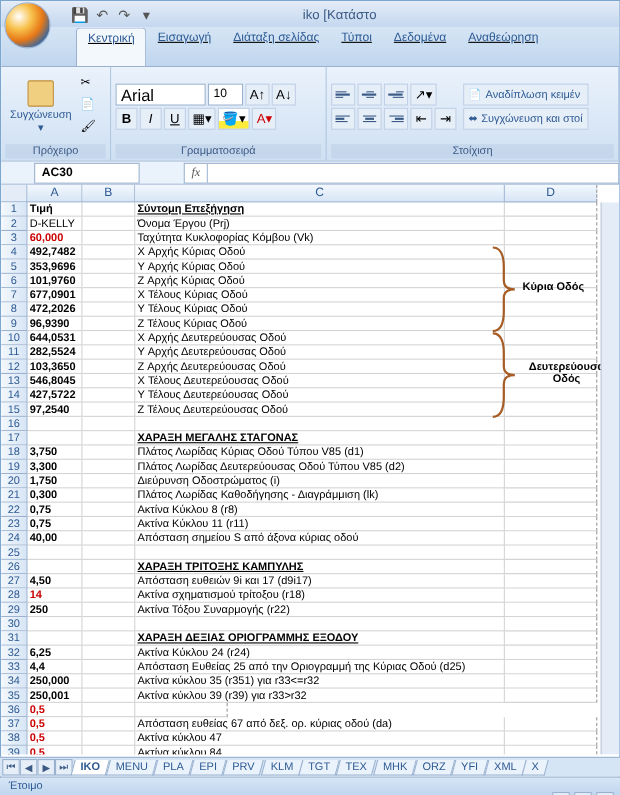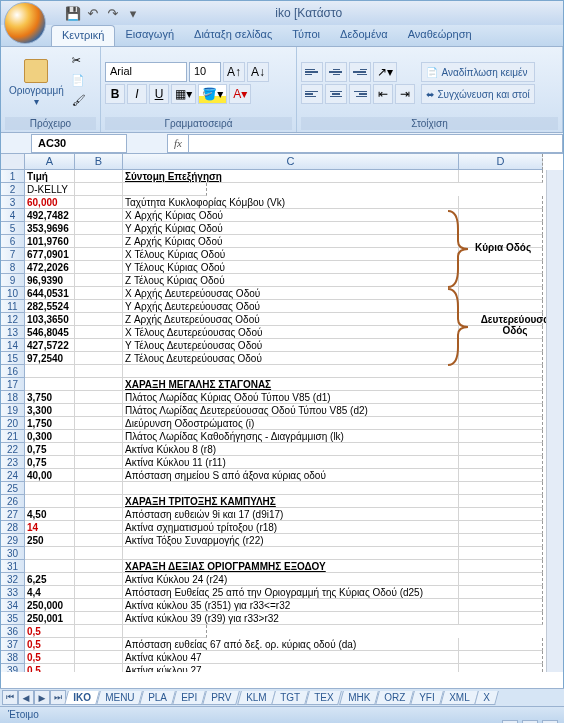--- a/index.html
+++ b/index.html
@@ -52,23 +52,24 @@
     height: 42px;
     background: radial-gradient(circle at 30% 30%, #fff, #f7c14b 30%, #e77817 55%, #2d65a6 80%);
     border-radius: 50%;
     border: 1px solid #9ab2d0;
     z-index: 10;
   }
   
   .ribbon-tabs {
     background: linear-gradient(#d6e5f5, #bfd6ee);
     display: flex;
-    padding-left: 50px;
+    padding-left: 68px;
     border-bottom: 1px solid #9ab2d0;
-    height: 22px;
+    height: 36px;
+    text-decoration: underline;
   }
   .ribbon-tab {
     padding: 3px 10px;
     color: #2d5a93;
     font-size: 11px;
     cursor: pointer;
   }
   .ribbon-tab.active {
     background: #f3f8fd;
     border-top-left-radius: 4px;
@@ -125,21 +126,21 @@
     flex-direction: column;
     gap: 2px;
     margin-left: 2px;
   }
   .clip-side span { width: 18px; height: 18px; }
   
   .font-rows { display: flex; flex-direction: column; gap: 2px; }
   .font-row { display: flex; gap: 2px; align-items: center; }
   .font-name {
     width: 82px; height: 20px; background: #fff; border: 1px solid #9ab2d0;
-    font-size: 11px; padding: 2px 4px;
+    font-size: 15px; padding: 2px 4px;
   }
   .font-size {
     width: 32px; height: 20px; background: #fff; border: 1px solid #9ab2d0;
     font-size: 11px; padding: 2px 4px;
   }
   .tbtn {
     min-width: 20px; height: 20px; display: inline-flex; align-items: center;
     justify-content: center; font-size: 12px; background: #e6eef8;
     border: 1px solid #c0d0e6; cursor: pointer; padding: 0 3px;
   }
@@ -290,21 +291,21 @@
   <div class="ribbon-tab">Τύποι</div>
   <div class="ribbon-tab">Δεδομένα</div>
   <div class="ribbon-tab">Αναθεώρηση</div>
 </div>
 
 <div class="ribbon">
   <div class="ribbon-group" style="width:100px">
     <div class="group-content">
       <div class="big-btn">
         <div class="ico"></div>
-        <span>Οριογραμμή</span>
+        <span>Συγχώνευση</span>
         <span>▾</span>
       </div>
       <div class="clip-side">
         <span>✂</span>
         <span>📄</span>
         <span>🖌</span>
       </div>
     </div>
     <div class="group-label">Πρόχειρο</div>
   </div>
@@ -445,20 +446,21 @@
   <div class="cells" id="cells">
       <div class="grid-row">
         <div class="cell col-a bold">Τιμή</div>
         <div class="cell col-b"></div>
         <div class="cell col-c center bold underline">Σύντομη Επεξήγηση</div>
         <div class="cell col-d"></div>
       </div>
       <div class="grid-row">
         <div class="cell col-a ">D-KELLY</div>
         <div class="cell col-b"></div>
+        <div class="cell col-c ">Όνομα Έργου (Prj)</div>
         <div class="cell col-d"></div>
       </div>
       <div class="grid-row">
         <div class="cell col-a right bold red">60,000</div>
         <div class="cell col-b"></div>
         <div class="cell col-c ">Ταχύτητα Κυκλοφορίας Κόμβου (Vk)</div>
         <div class="cell col-d"></div>
       </div>
       <div class="grid-row">
         <div class="cell col-a right bold">492,7482</div>
@@ -665,21 +667,21 @@
       </div>
       <div class="grid-row">
         <div class="cell col-a right bold red">0,5</div>
         <div class="cell col-b"></div>
         <div class="cell col-c ">Ακτίνα κύκλου 47</div>
         <div class="cell col-d"></div>
       </div>
       <div class="grid-row">
         <div class="cell col-a right bold red">0,5</div>
         <div class="cell col-b"></div>
-        <div class="cell col-c ">Ακτίνα κύκλου 27</div>
+        <div class="cell col-c ">Ακτίνα κύκλου 84</div>
         <div class="cell col-d"></div>
       </div>
     </div>
 
   <svg class="brace-svg" style="left:442px;top:55px" width="30" height="80">
     <path d="M5,2 Q15,2 15,20 L15,32 Q15,40 25,40 Q15,40 15,48 L15,60 Q15,78 5,78" stroke="#a65c24" stroke-width="2" fill="none"></path>
   </svg>
   <div style="position:absolute;left:474px;top:88px;font-size:10px;font-weight:bold;color:#000">Κύρια Οδός</div>
 
   <svg class="brace-svg" style="left:442px;top:133px" width="30" height="80">

